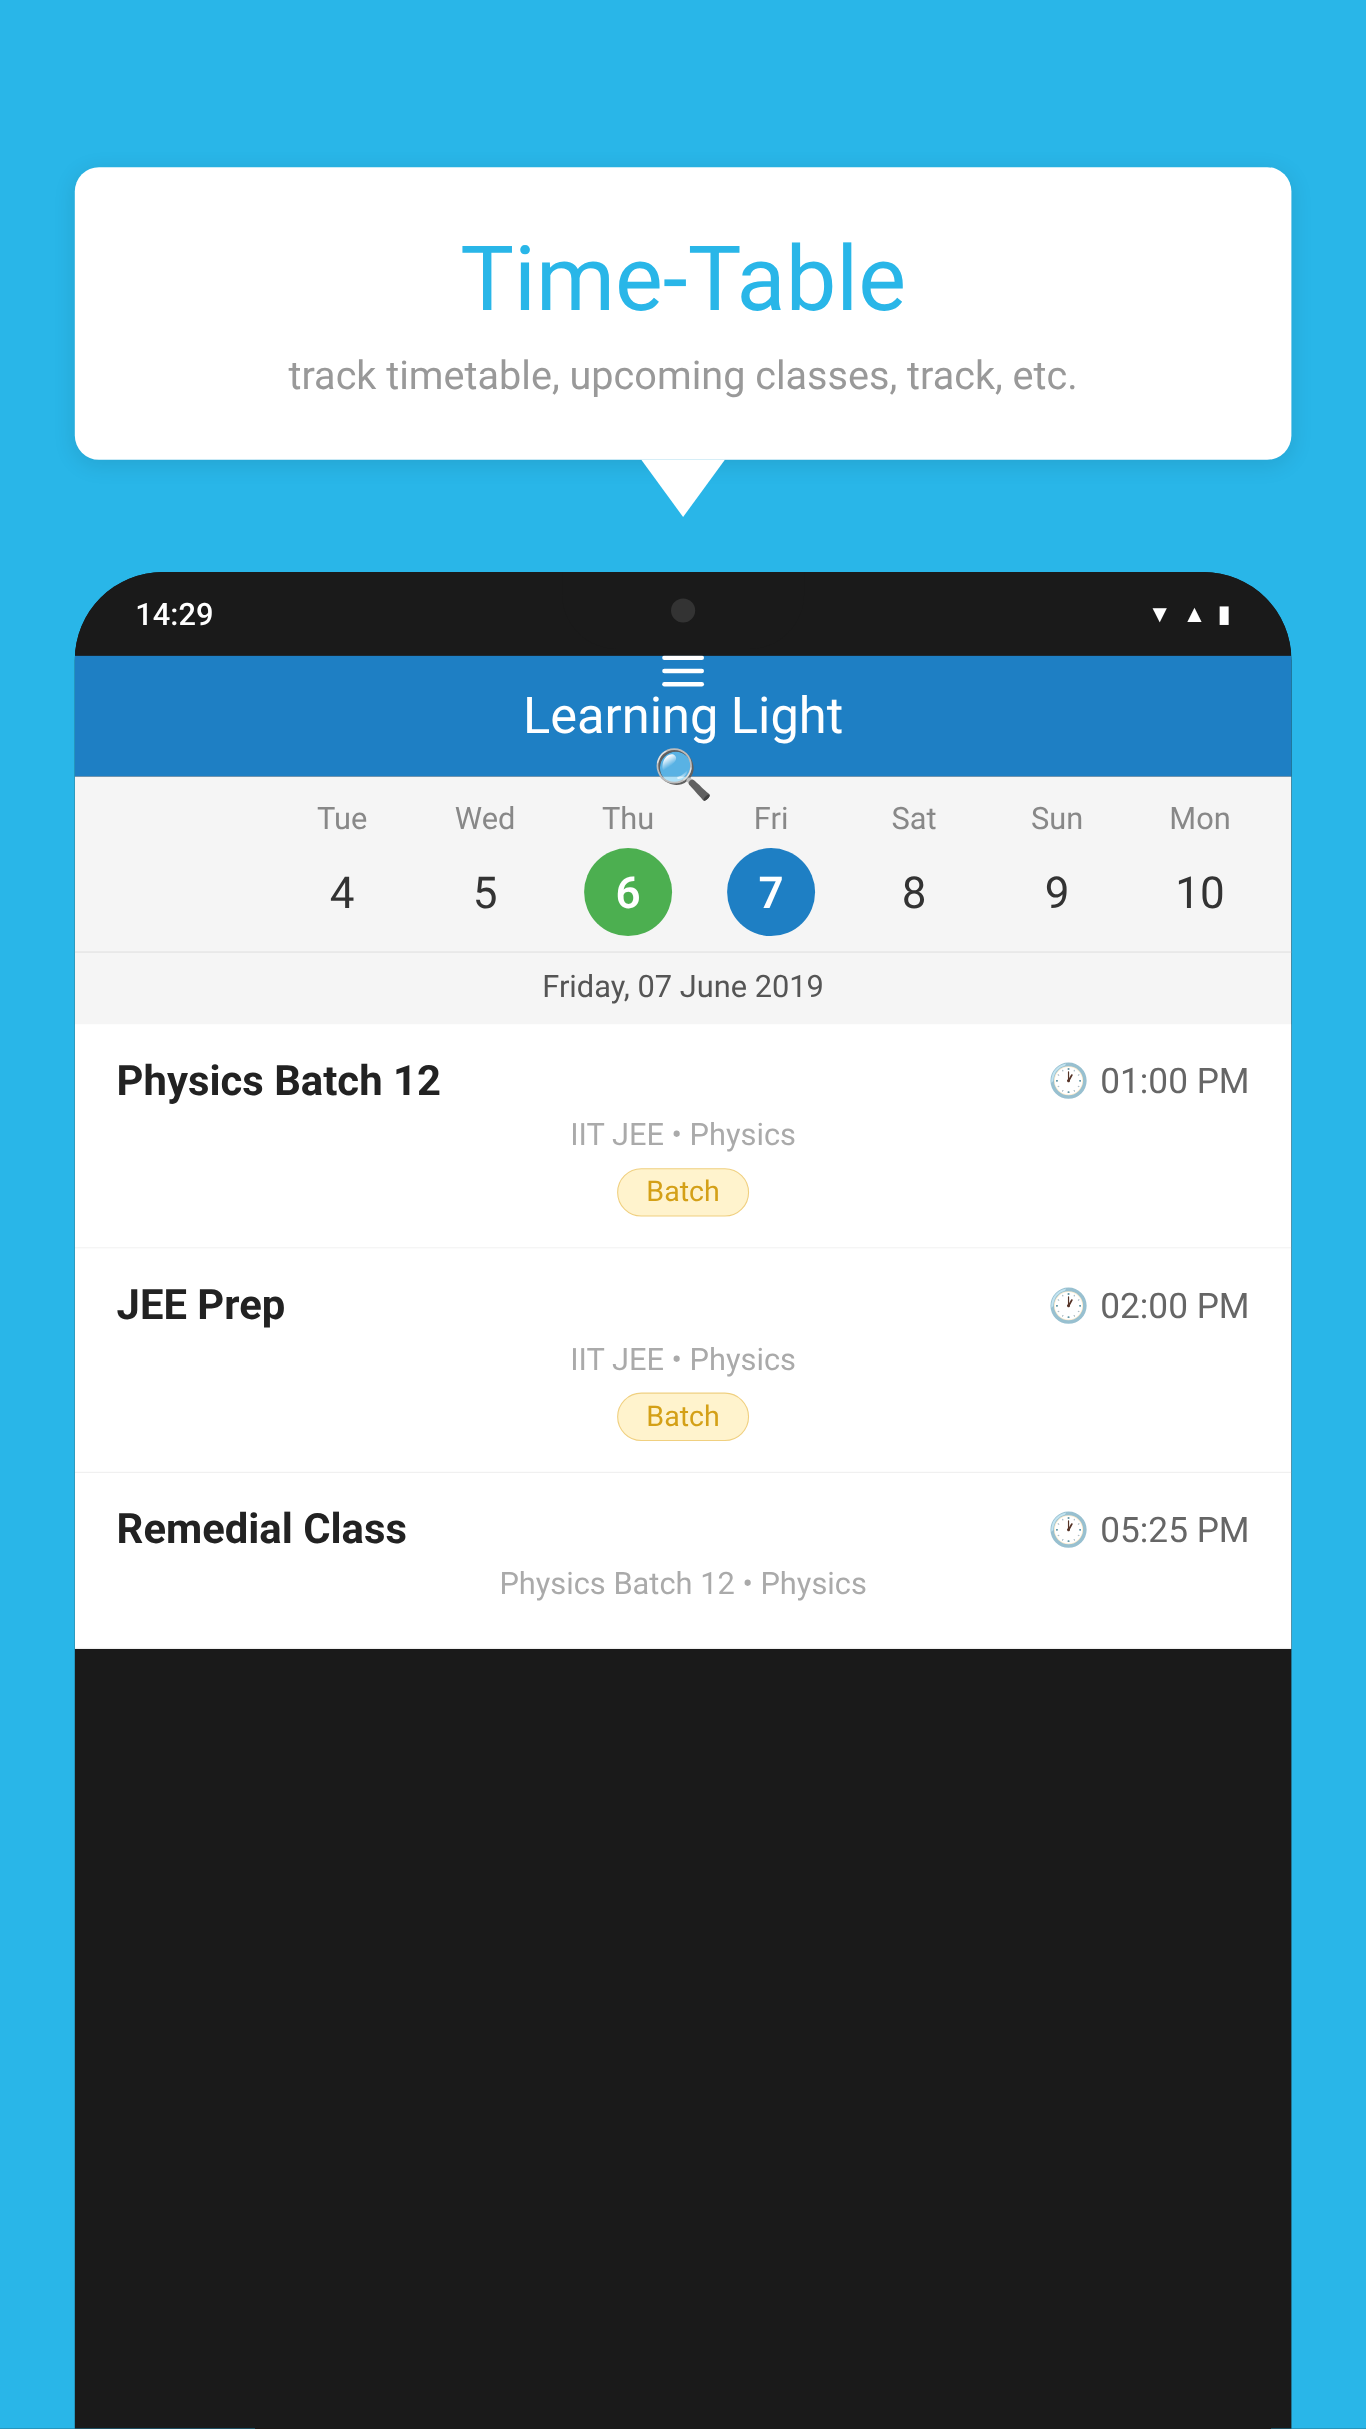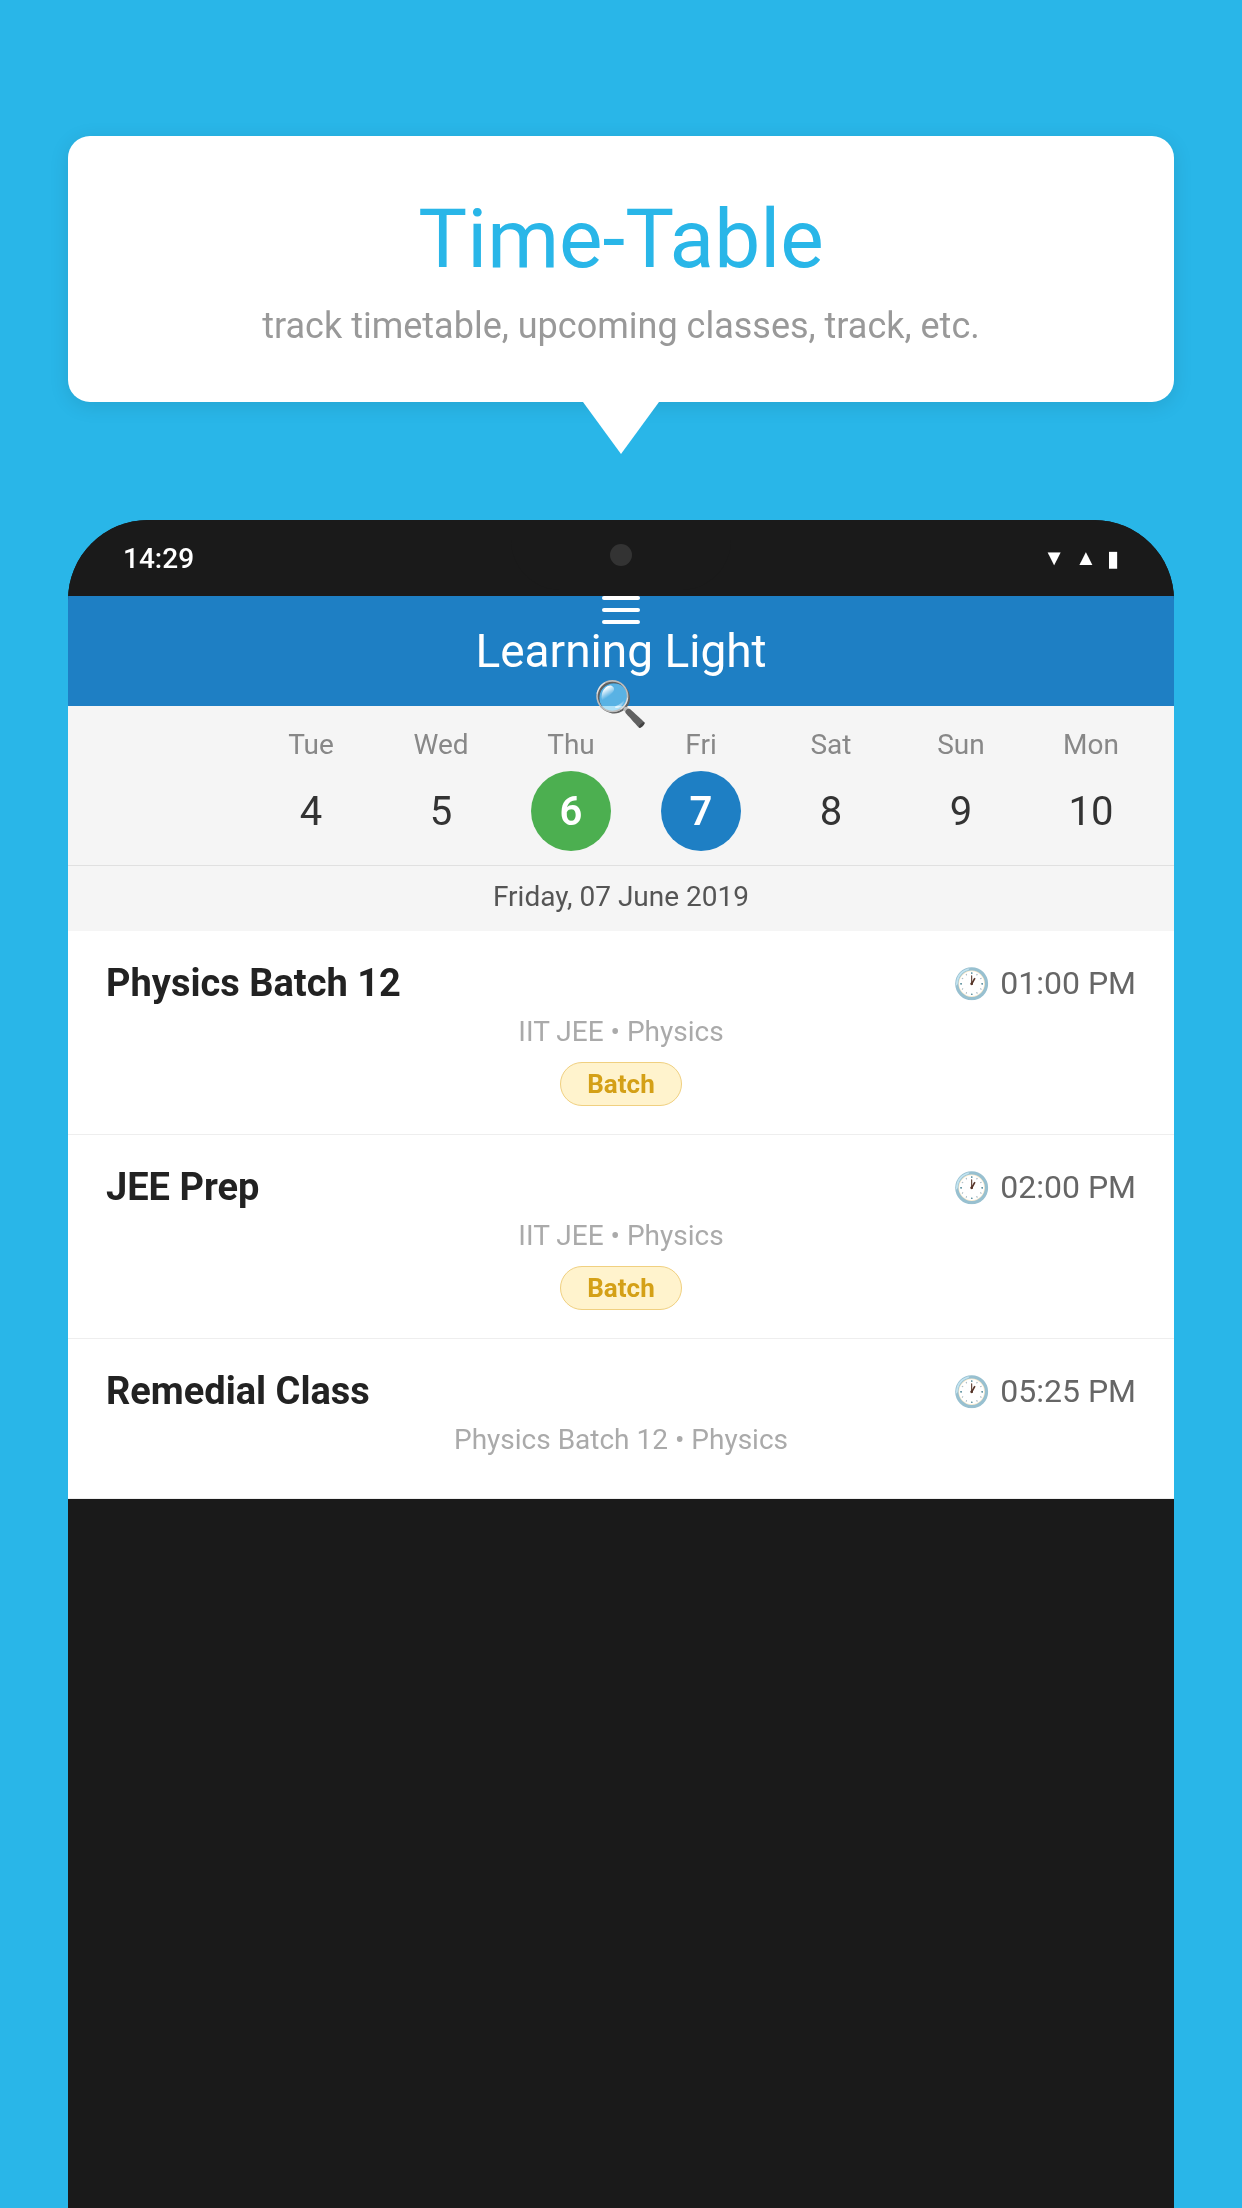--- a/index.html
+++ b/index.html
@@ -9,21 +9,21 @@
       height: 2208px;
       background-color: #29b6e8;
       font-family: 'Roboto', Arial, sans-serif;
       overflow: hidden;
       position: relative;
     }
 
     
     .speech-bubble-container {
       position: absolute;
-      top: 136px;
+      top: 152px;
       left: 68px;
       right: 68px;
       display: flex;
       flex-direction: column;
       align-items: center;
     }
 
     .speech-bubble {
       background: white;
       border-radius: 22px;
@@ -265,21 +265,21 @@
       font-size: 28px;
       color: #aaa;
       margin-bottom: 14px;
     }
 
     .badge {
       display: inline-block;
       padding: 6px 26px;
       border-radius: 30px;
       font-size: 26px;
-      font-weight: 700;
+      font-weight: 400;
     }
 
     .badge-batch {
       background: #fff3cd;
       color: #d4a017;
       border: 1px solid #f0d080;
     }
   </style>
 </head>
 <body>

